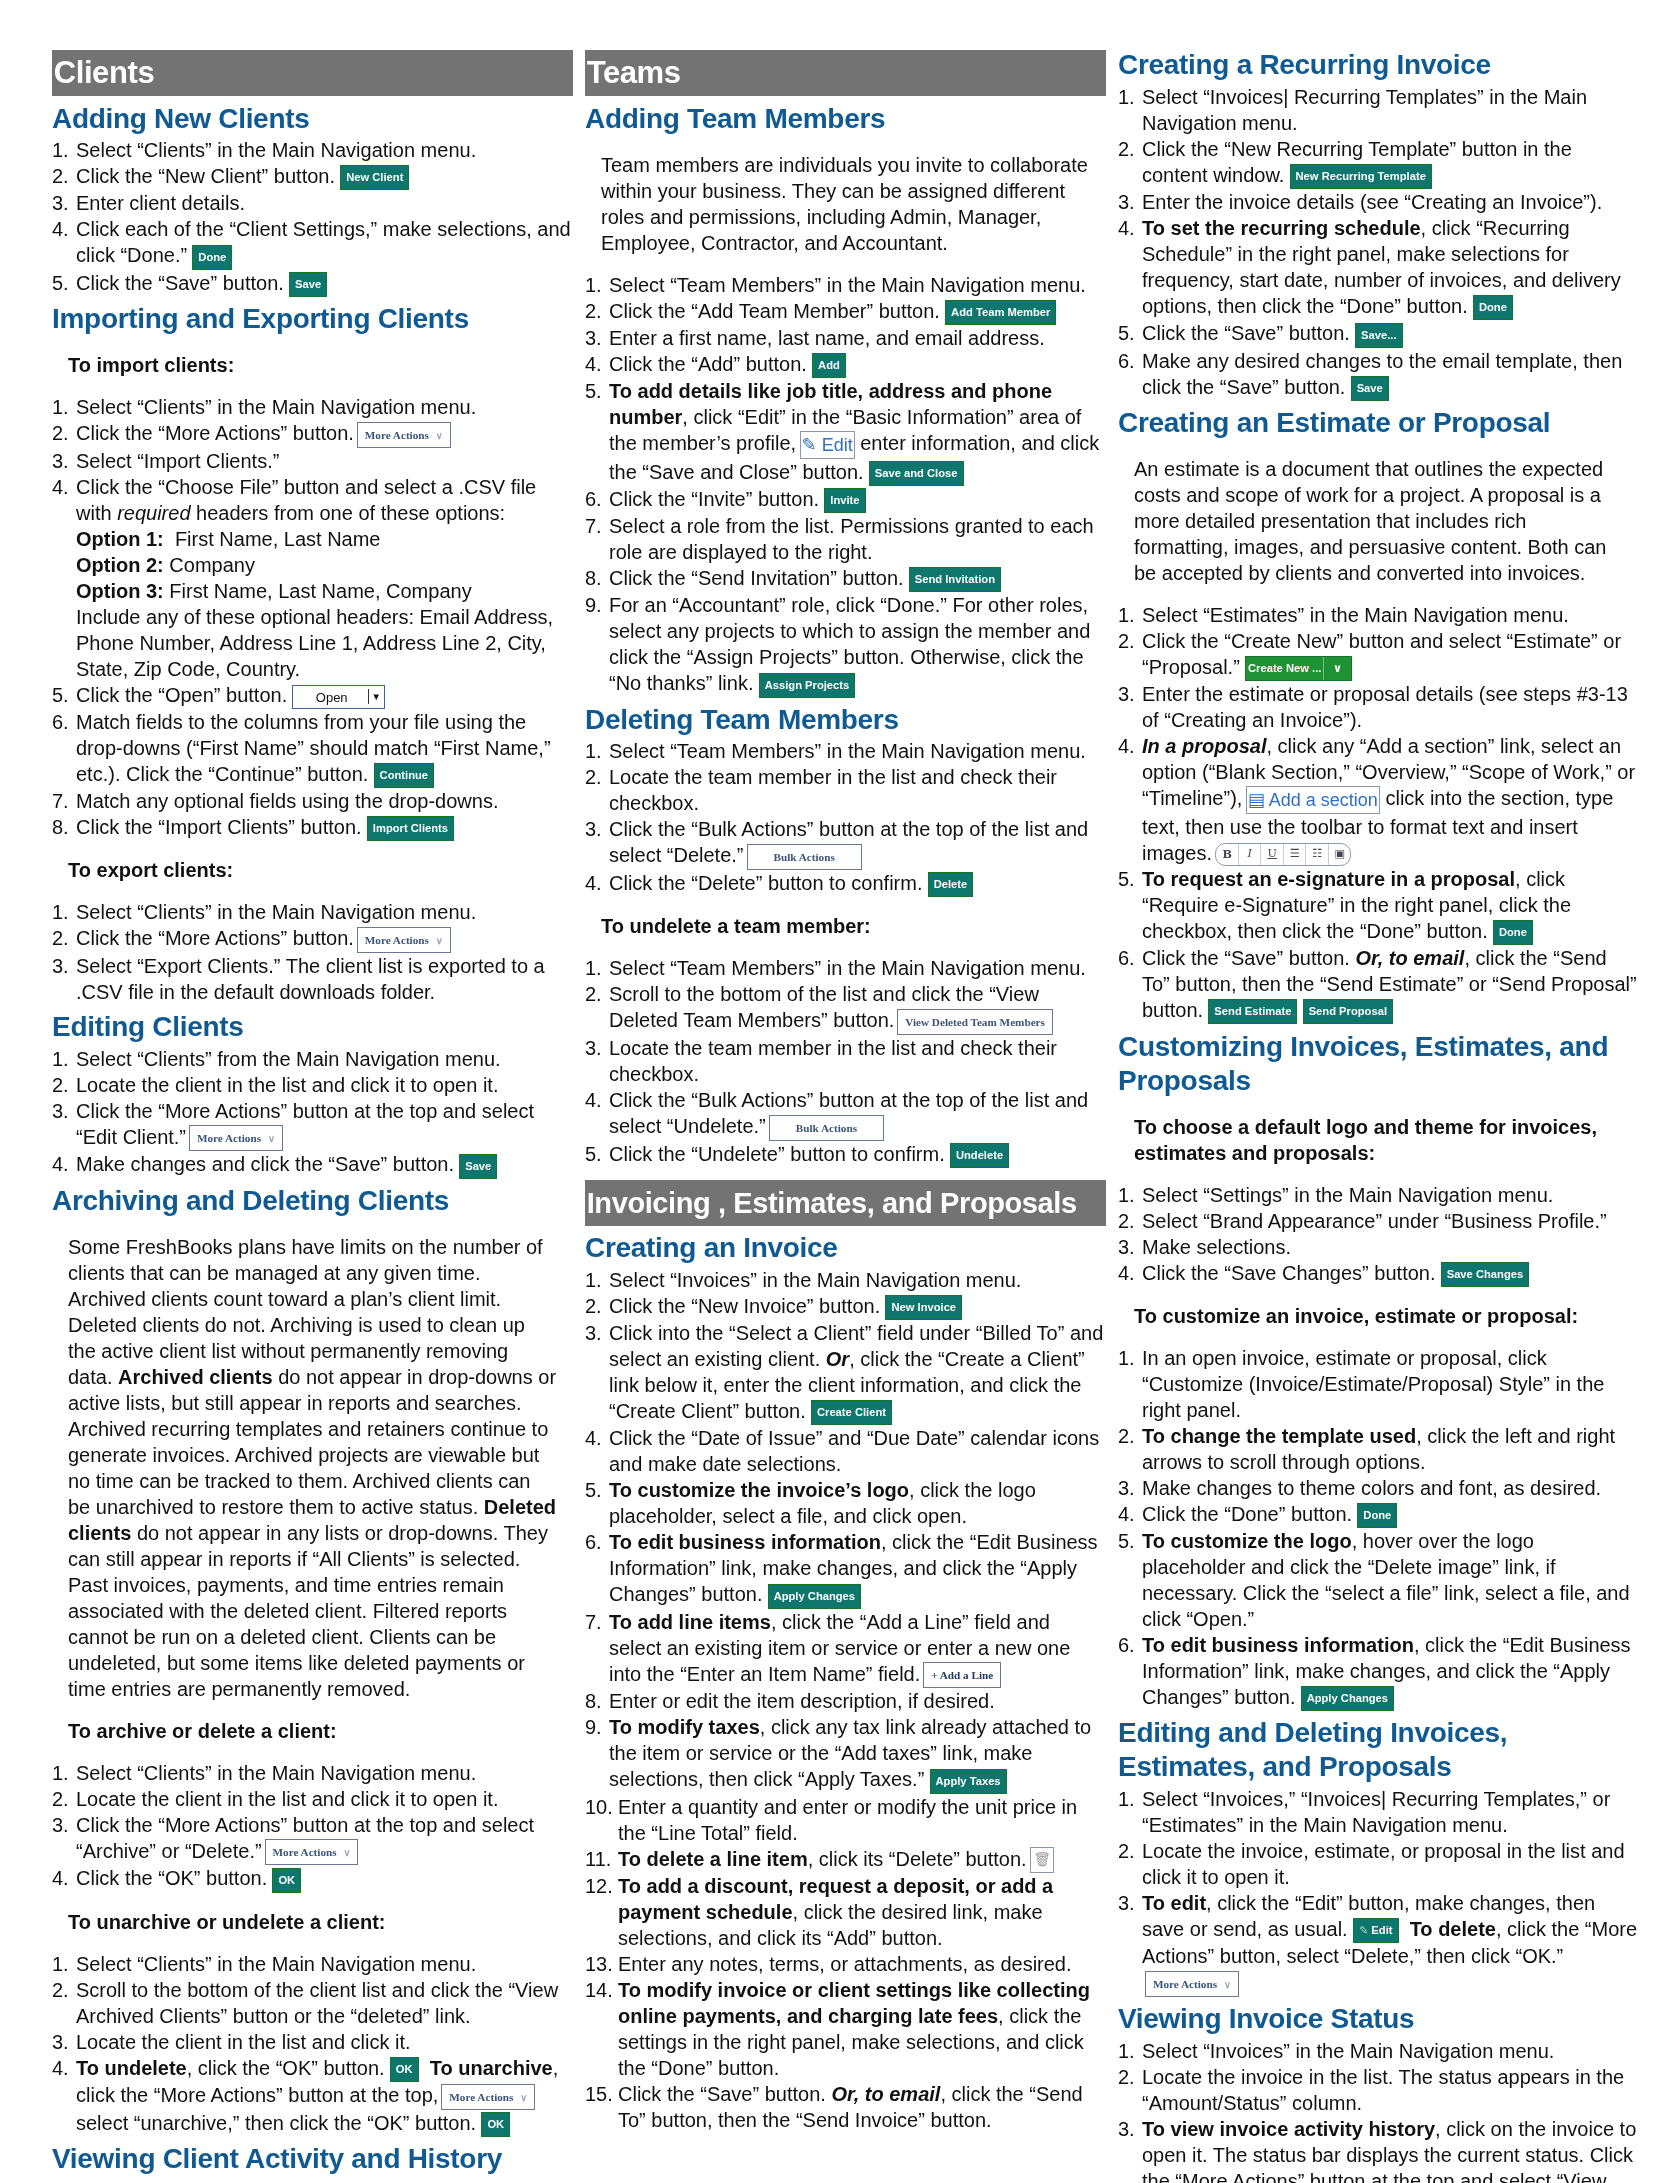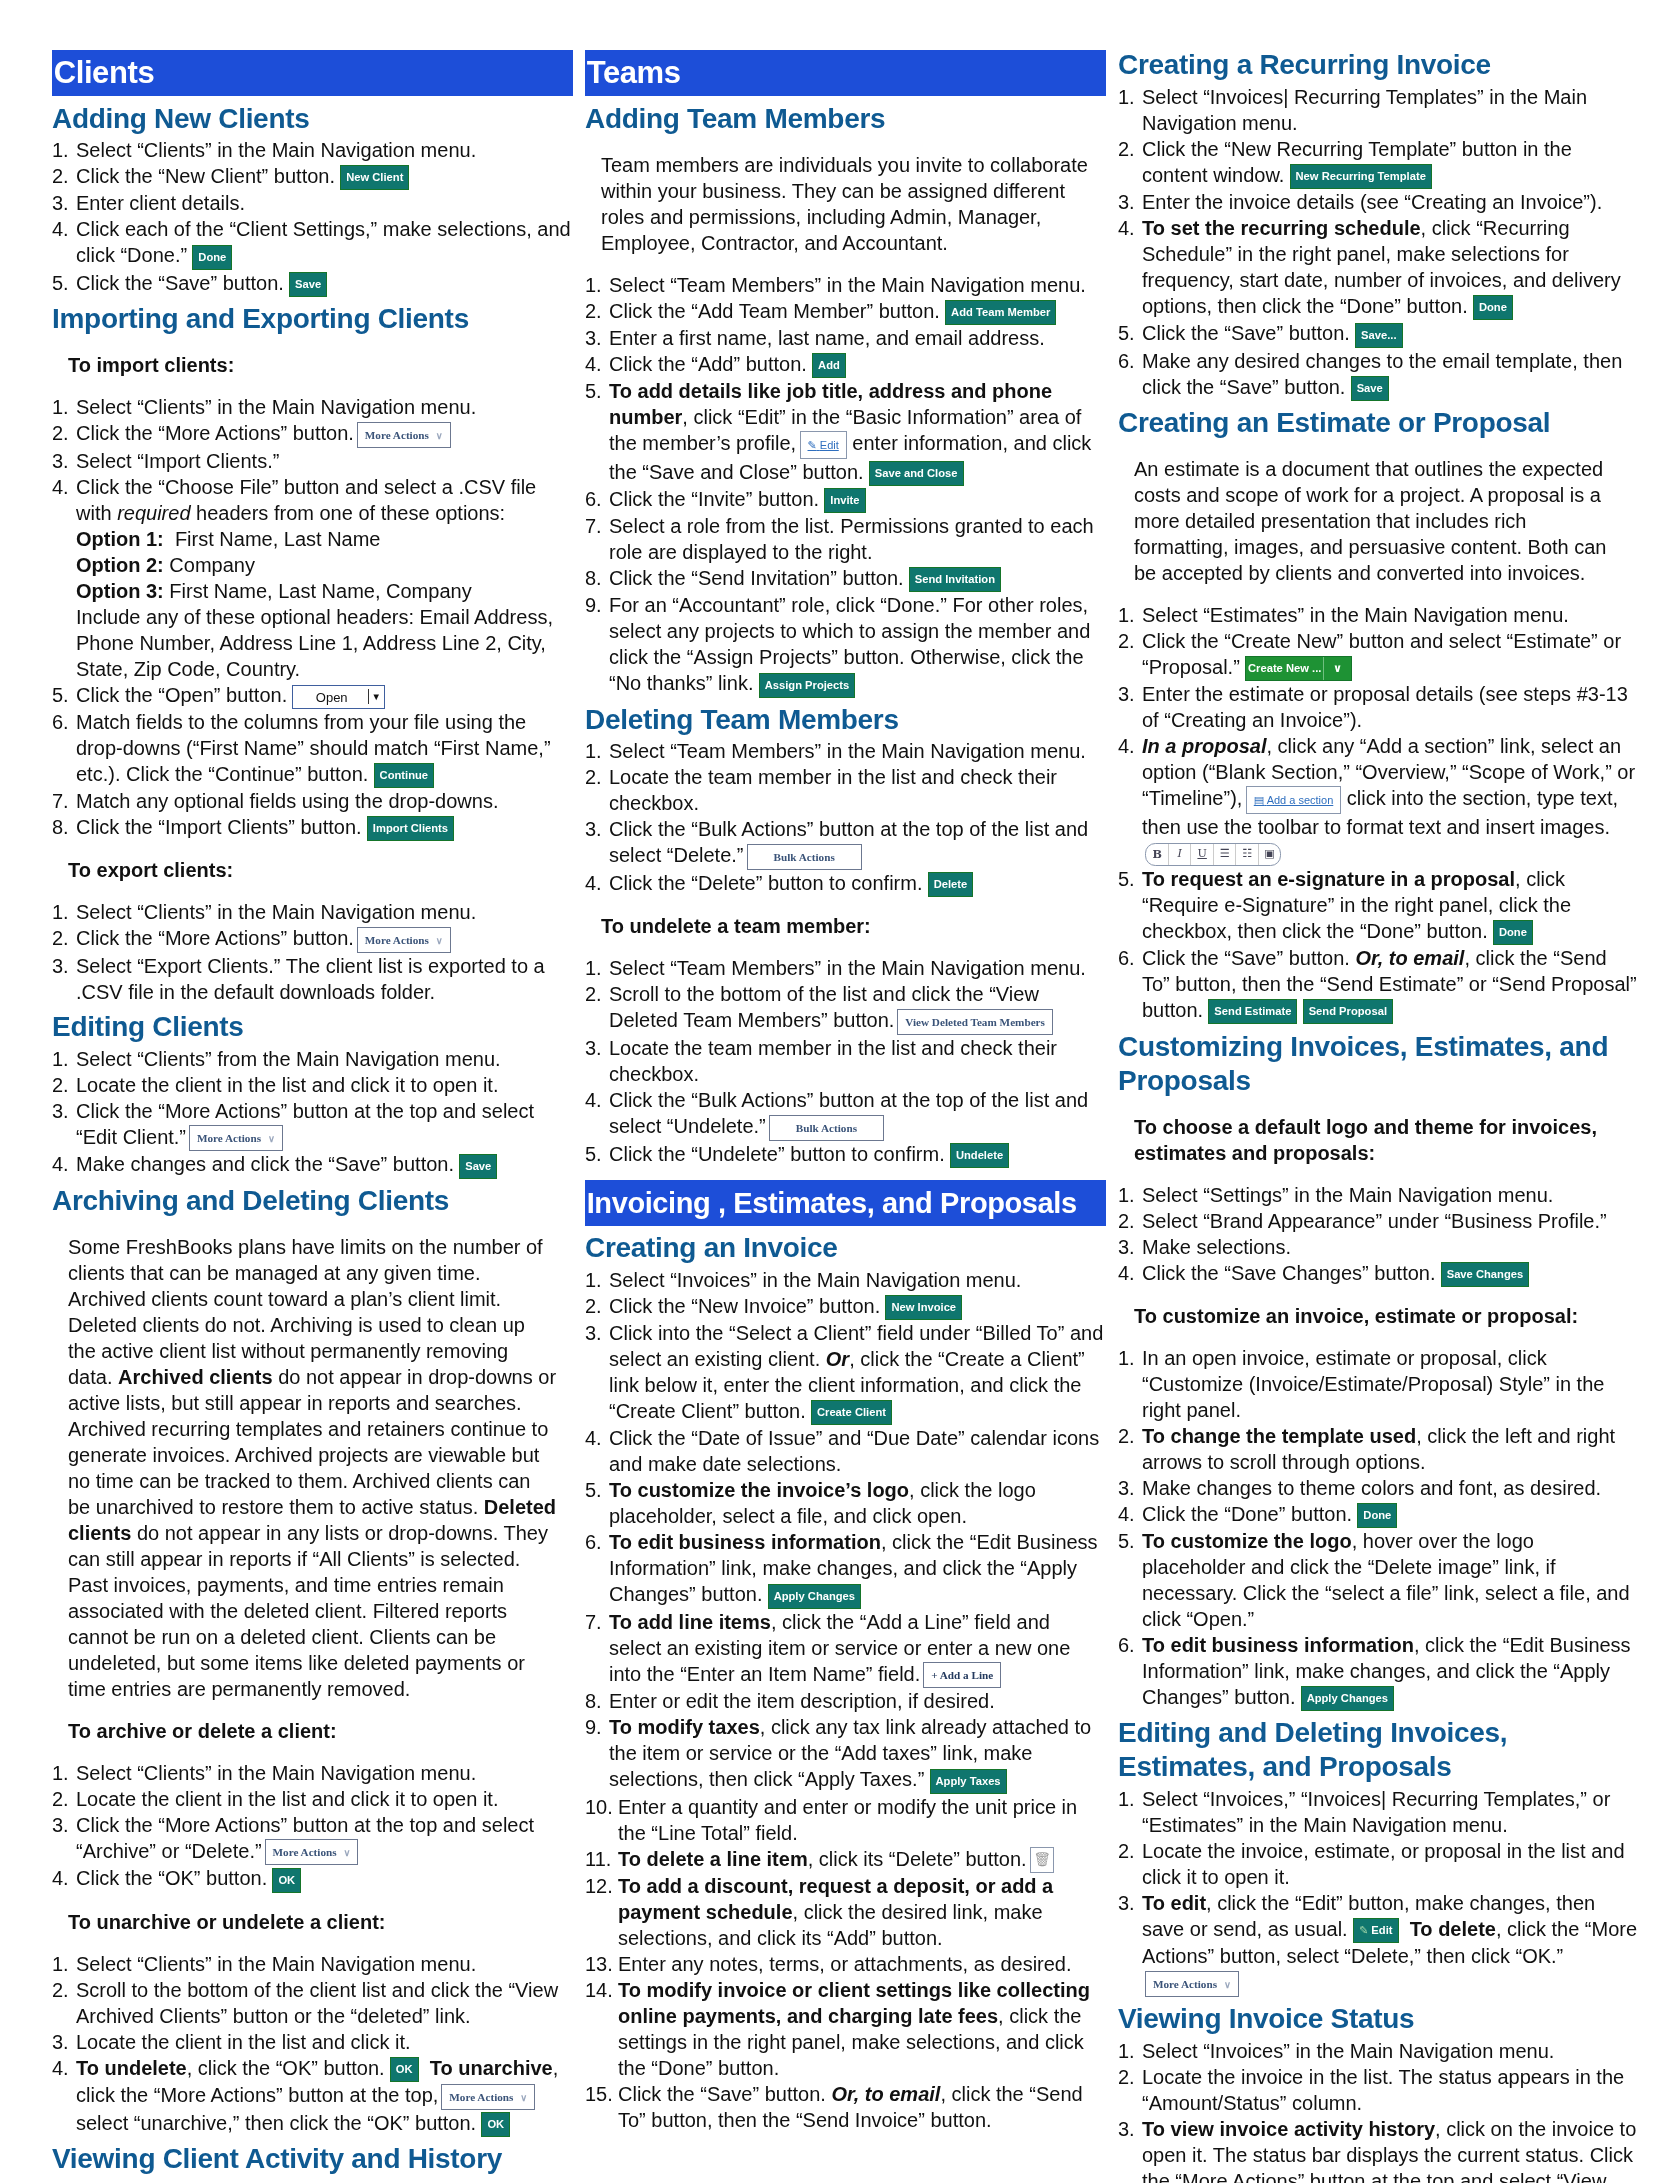--- a/index.html
+++ b/index.html
@@ -1,35 +1,35 @@
 <!DOCTYPE html>
 <html style="font-size:13.8px"><head>
 <meta charset="utf-8">
 <style>
   html,body{margin:0;padding:0;background:#fff;}
   body{width:1674px;height:2184px;position:relative;overflow:hidden;
        font-family:"Liberation Sans","DejaVu Sans",sans-serif;color:#111;}
   .col{position:absolute;top:47px;width:521px;}
   #col1{left:52px;} #col2{left:585px;} #col3{left:1118px;}
-  .bar{background:#1d4ed8;color:#fff;font-weight:bold;font-size:31px;
+  .bar{background:#737373;color:#fff;font-weight:bold;font-size:31px;
        height:46px;line-height:46px;padding:0 1.7px;margin:3.4px 0 5.2px 0;letter-spacing:-0.4px;white-space:nowrap;overflow:hidden;}
   h2{color:#0f5a92;font-size:28px;font-weight:bold;margin:5.2px 0 1.7px 0;line-height:34px;letter-spacing:-0.3px;}
   p,.sub{font-size:20px;line-height:26px;margin:16px;}
   .sub{font-weight:bold;}
   ol{margin:0;padding:0;list-style:none;}
   li{font-size:20px;line-height:26px;position:relative;padding-left:24px;}
   li .n{position:absolute;left:0;top:0;}
   li.w .n{left:0;} li.w{padding-left:33px;}
   .btn{display:inline-block;background:#0f766e;color:#fff;font-size:11.2px;font-weight:bold;
        padding:0 5px;height:23px;line-height:23px;border:0.9px solid #15752a;vertical-align:middle;margin-left:5.2px;white-space:nowrap;}
   .obtn{display:inline-block;background:#fff;color:#3b5479;font-size:11.2px;font-weight:bold;
         padding:0 6.9px;height:24px;line-height:24px;border:1.3px solid #6c7890;vertical-align:middle;margin-left:3px;white-space:nowrap;font-family:Liberation Serif, serif;}
   .obtn .chev{color:#9aa7bd;margin-left:6.9px;font-size:9.5px;}
-  .lbtn{display:inline-block;background:#fff;color:#2f6fbf;font-size:11px;
-        padding:0 7px;height:26px;line-height:26px;border:1.3px solid #8a97ad;vertical-align:middle;margin-left:3.4px;white-space:nowrap;text-decoration:underline;}
+  .lbtn{display:inline-block;background:#fff;color:#2f6fbf;font-size:18px;
+        padding:0 1px;height:26px;line-height:26px;border:1.3px solid #8a97ad;vertical-align:middle;margin-left:3.4px;white-space:nowrap;}
   .open{display:inline-block;width:93px;height:24px;line-height:24px;border:1.3px solid #3f5f9e;font-size:13px;text-align:left;padding-left:22.4px;box-sizing:border-box;vertical-align:middle;margin-left:5.2px;position:relative;}
   .open .dd{position:absolute;right:3.4px;top:3.4px;height:15.5px;border-left:1.3px solid #333;padding-left:2.6px;line-height:15.5px;font-size:9.5px;}
   .trash{display:inline-block;width:22.4px;height:24px;border:1.3px solid #8a97ad;vertical-align:middle;text-align:center;line-height:24px;color:#999;font-size:13.8px;margin-left:3.4px;}
   .toolbar{display:inline-flex;border:1.3px solid #8a97ad;border-radius:10.3px;height:20.6px;vertical-align:middle;margin-left:3.4px;overflow:hidden;}
   .toolbar span{width:21.5px;text-align:center;font-size:11.2px;line-height:20.6px;border-right:0.9px solid #ccc;color:#445;font-family:"DejaVu Serif",serif;}
   .toolbar span:last-child{border-right:none;}
   .split{display:inline-flex;background:#1e9234;color:#fff;font-size:11.2px;font-weight:bold;height:23px;line-height:23px;vertical-align:middle;margin-left:5.2px;border:0.9px solid #15752a;}
   .split .a{padding:0 2px;border-right:0.9px solid #6fbf7f;}
   .split .b{padding:0 8.6px;}
   b{font-weight:bold;}

